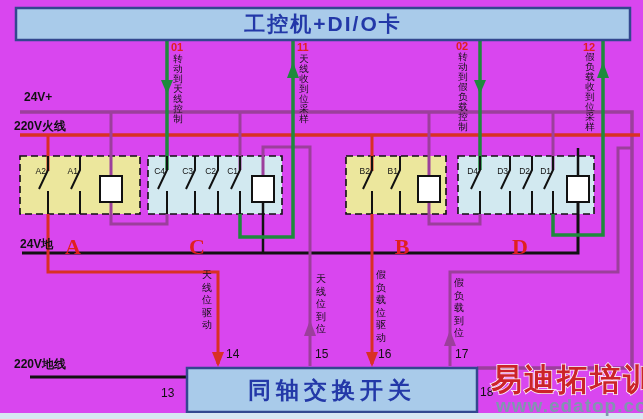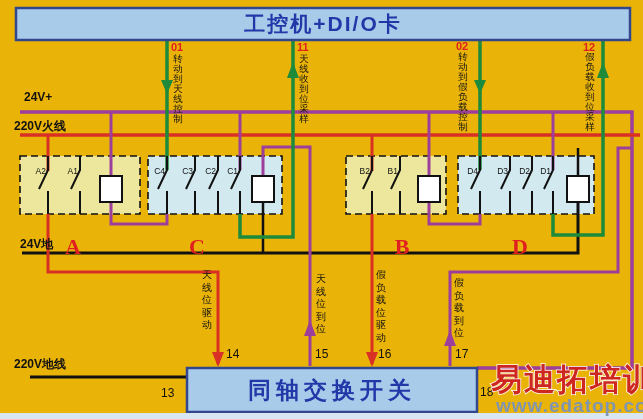--- a/index.html
+++ b/index.html
@@ -1,16 +1,16 @@
 <!DOCTYPE html>
 <html><head>
 <meta charset="utf-8">
 <style>
   html,body{margin:0;padding:0;background:#fff;}
-  .stage{position:relative;width:643px;height:419px;background:#eab308;overflow:hidden;
+  .stage{position:relative;width:643px;height:419px;background:#d946ef;overflow:hidden;
          font-family:"Liberation Sans","DejaVu Sans",sans-serif;}
   svg{position:absolute;left:0;top:0;}
   text{fill:#111;}
   .box-text{font:bold 21px "Liberation Sans",sans-serif;fill:#2338a8;letter-spacing:2px;}
   .box-text2{font:bold 23px "Liberation Sans",sans-serif;fill:#2338a8;letter-spacing:5px;}
   .lbl-bus{font:bold 12px "Liberation Sans",sans-serif;fill:#111;}
   .lbl-id{font:bold 11px "Liberation Sans",sans-serif;fill:#e02020;}
   .lbl-num{font:12px "Liberation Sans",sans-serif;fill:#111;}
   .lbl-contact{font:8.5px "Liberation Sans",sans-serif;fill:#111;}
   .lbl-group{font:bold 22px "Liberation Serif",serif;fill:#e02020;}

